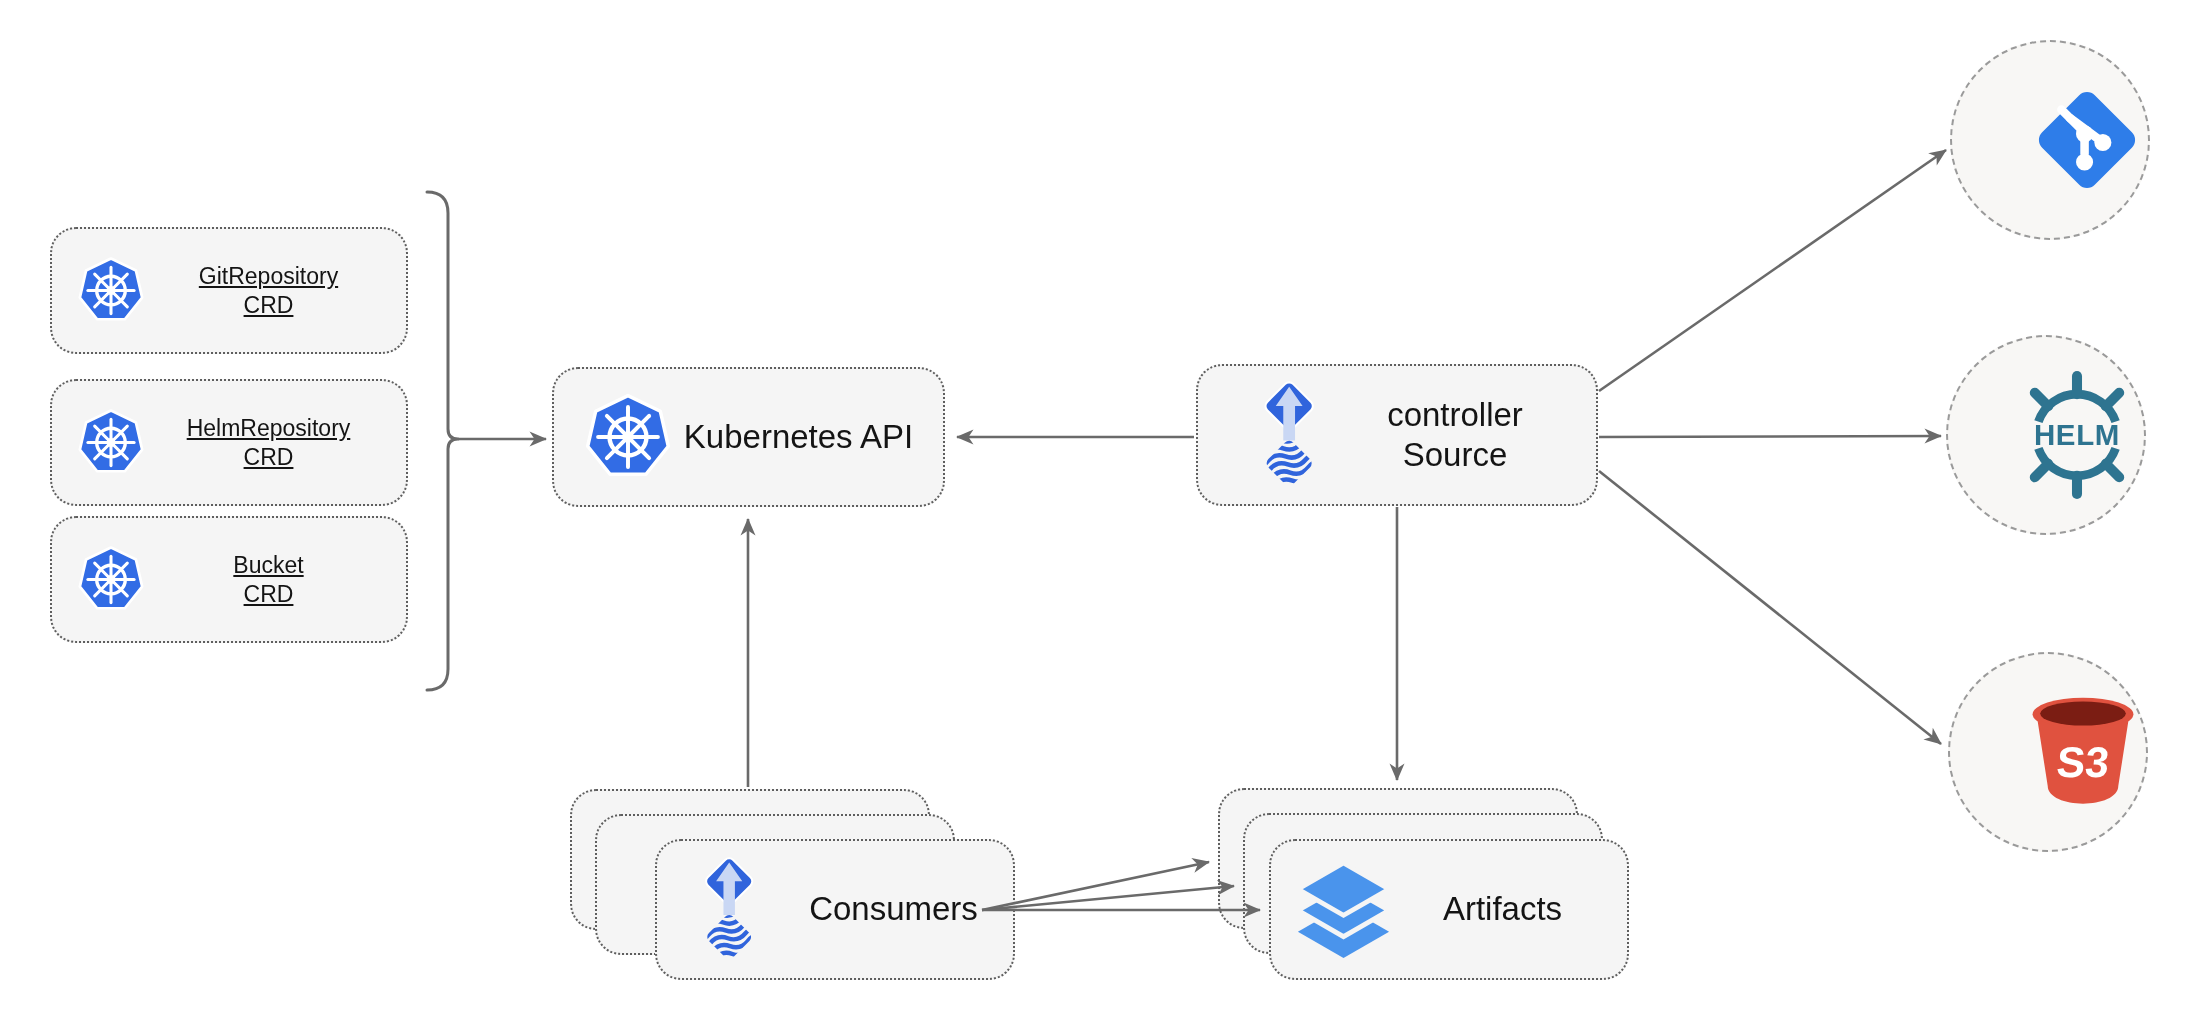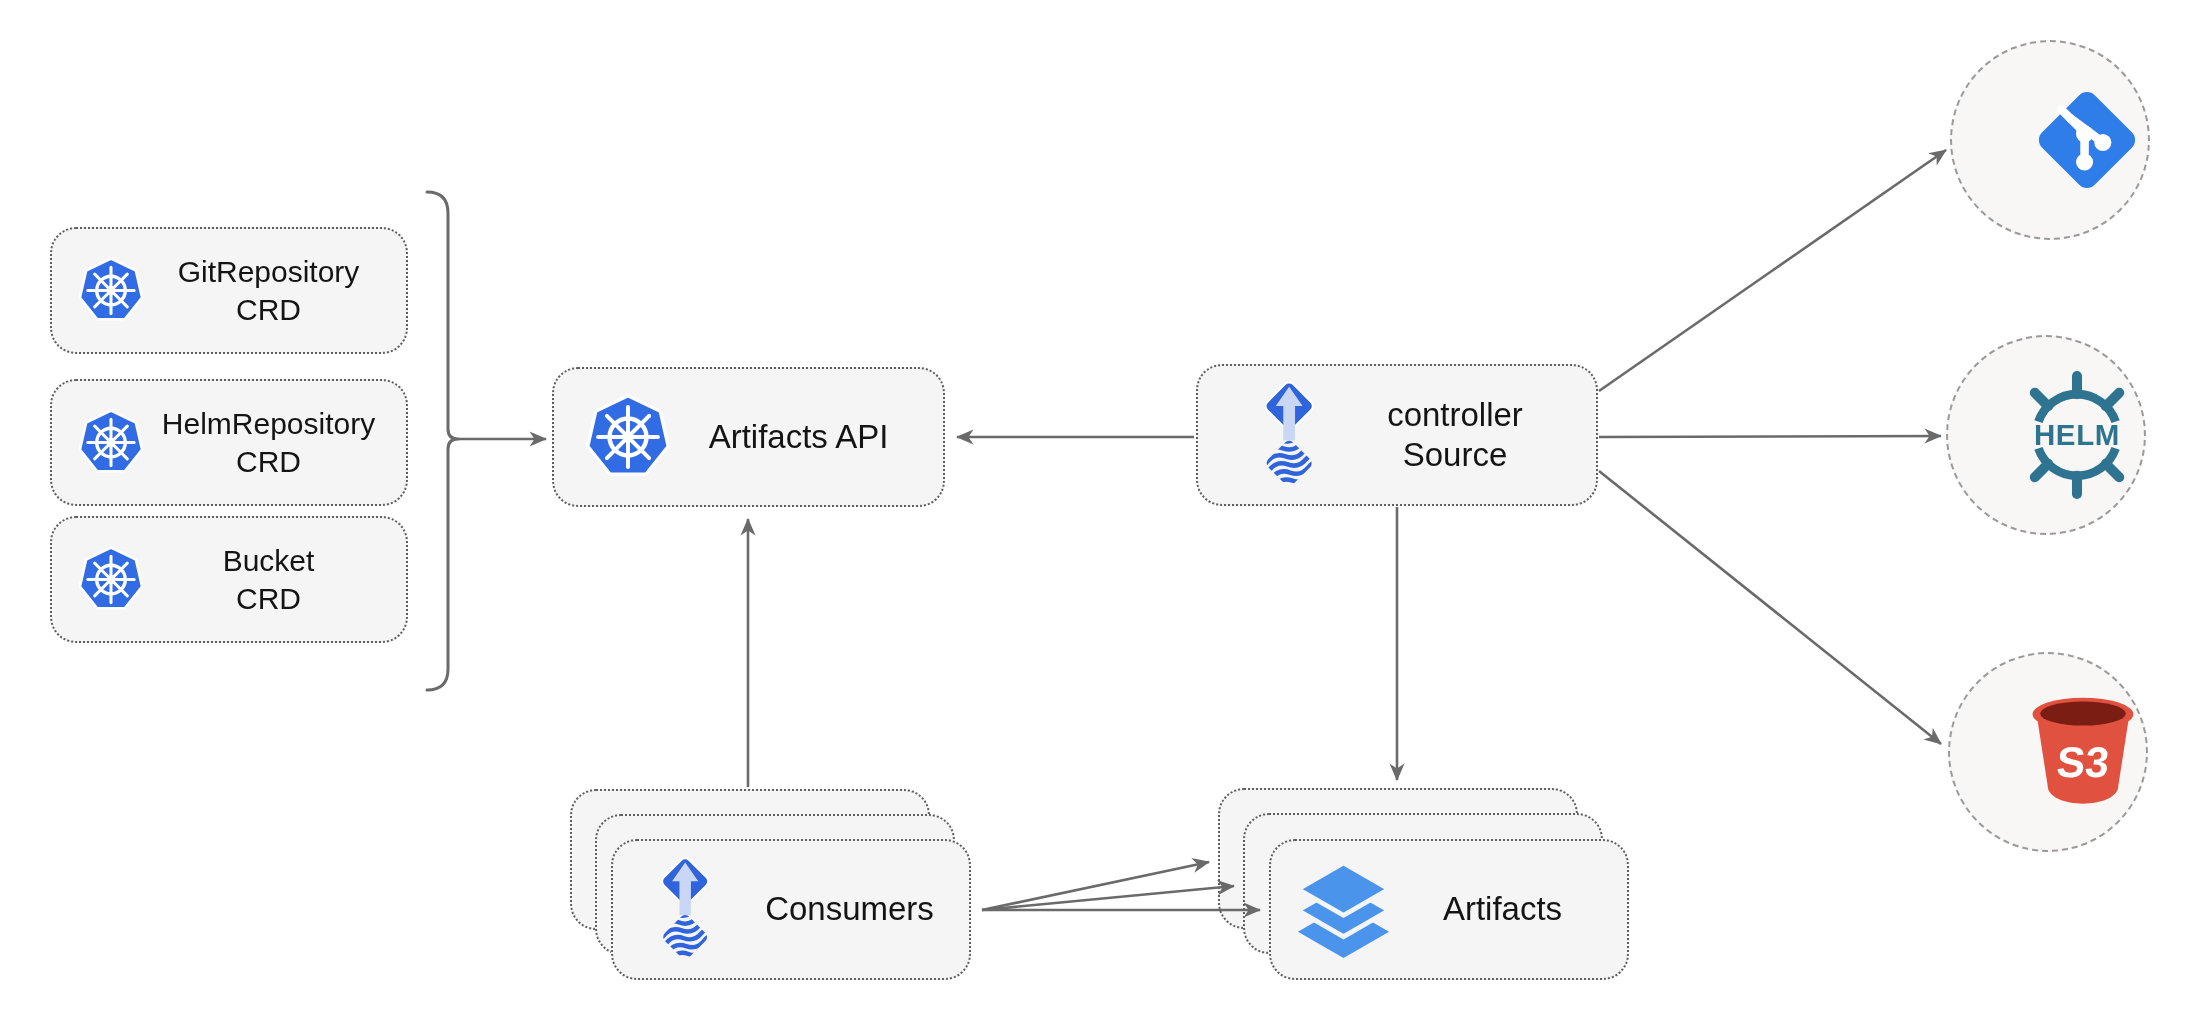--- a/index.html
+++ b/index.html
@@ -8,40 +8,40 @@
   .canvas { position:relative; width:2196px; height:1030px; background:#ffffff; overflow:hidden; }
 
   .overlay { position:absolute; left:0; top:0; z-index:6; pointer-events:none; }
 
   .node {
     position:absolute; background:#f5f5f5;
     border:2px dotted #5e5e5e; border-radius:26px;
     display:flex; align-items:center; z-index:2;
   }
   .label { flex:1; text-align:center; font-size:33px; line-height:1.22; color:#141414; }
-  .label.small { font-size:30px; line-height:1.26; }
+  .label.small { font-size:23px; line-height:1.26;text-decoration:underline; }
   .icon { flex:0 0 auto; display:block; }
 
   .crd { left:50px; width:358px; height:127px; padding-left:25px; padding-right:14px; }
 
   .kapi { left:552px; top:367px; width:393px; height:140px; padding-left:30px; padding-right:18px; }
   .src  { left:1196px; top:364px; width:402px; height:142px; padding-left:50px; padding-right:18px; }
 
   .circle {
     position:absolute; width:200px; height:200px; border-radius:50%;
     background:#f8f7f5; border:2.5px dashed #9a9a9a;
     display:flex; align-items:center; justify-content:flex-end; z-index:2;
   }
 
   .stack-layer {
     position:absolute; width:360px; height:141px; background:#f5f5f5;
     border:2px dotted #5e5e5e; border-radius:26px; z-index:1;
   }
   .stack-front { display:flex; align-items:center; z-index:3; }
-  .consumers-front { left:611px; top:839px; padding-left:32px; padding-right:14px;gap:17px; }
+  .consumers-front { left:655px; top:839px; padding-left:32px; padding-right:14px;gap:17px; }
   .artifacts-front { left:1269px; top:839px; padding-left:24px; padding-right:14px; }
 </style>
 </head>
 <body>
 
 <div class="canvas">
 
   <svg width="0" height="0" style="position:absolute" aria-hidden="true">
     <defs>
       <marker id="ah" markerUnits="userSpaceOnUse" markerWidth="24" markerHeight="20" refX="18" refY="9" orient="auto">
@@ -131,21 +131,21 @@
     <div class="label small">
       <div>Bucket</div>
       <div>CRD</div>
     </div>
   </div>
 
   <div class="node kapi">
     <svg class="icon" width="88" height="92" viewBox="0 0 100 104">
         <use href="#k8s"></use>
       </svg>
-    <div class="label">Artifacts API</div>
+    <div class="label">Kubernetes API</div>
   </div>
 
   <div class="node src">
     <svg class="icon" width="84" height="111" viewBox="0 0 100 132">
         <use href="#flux"></use>
       </svg>
     <div class="label">
       <div>controller</div>
       <div>Source</div>
     </div>

